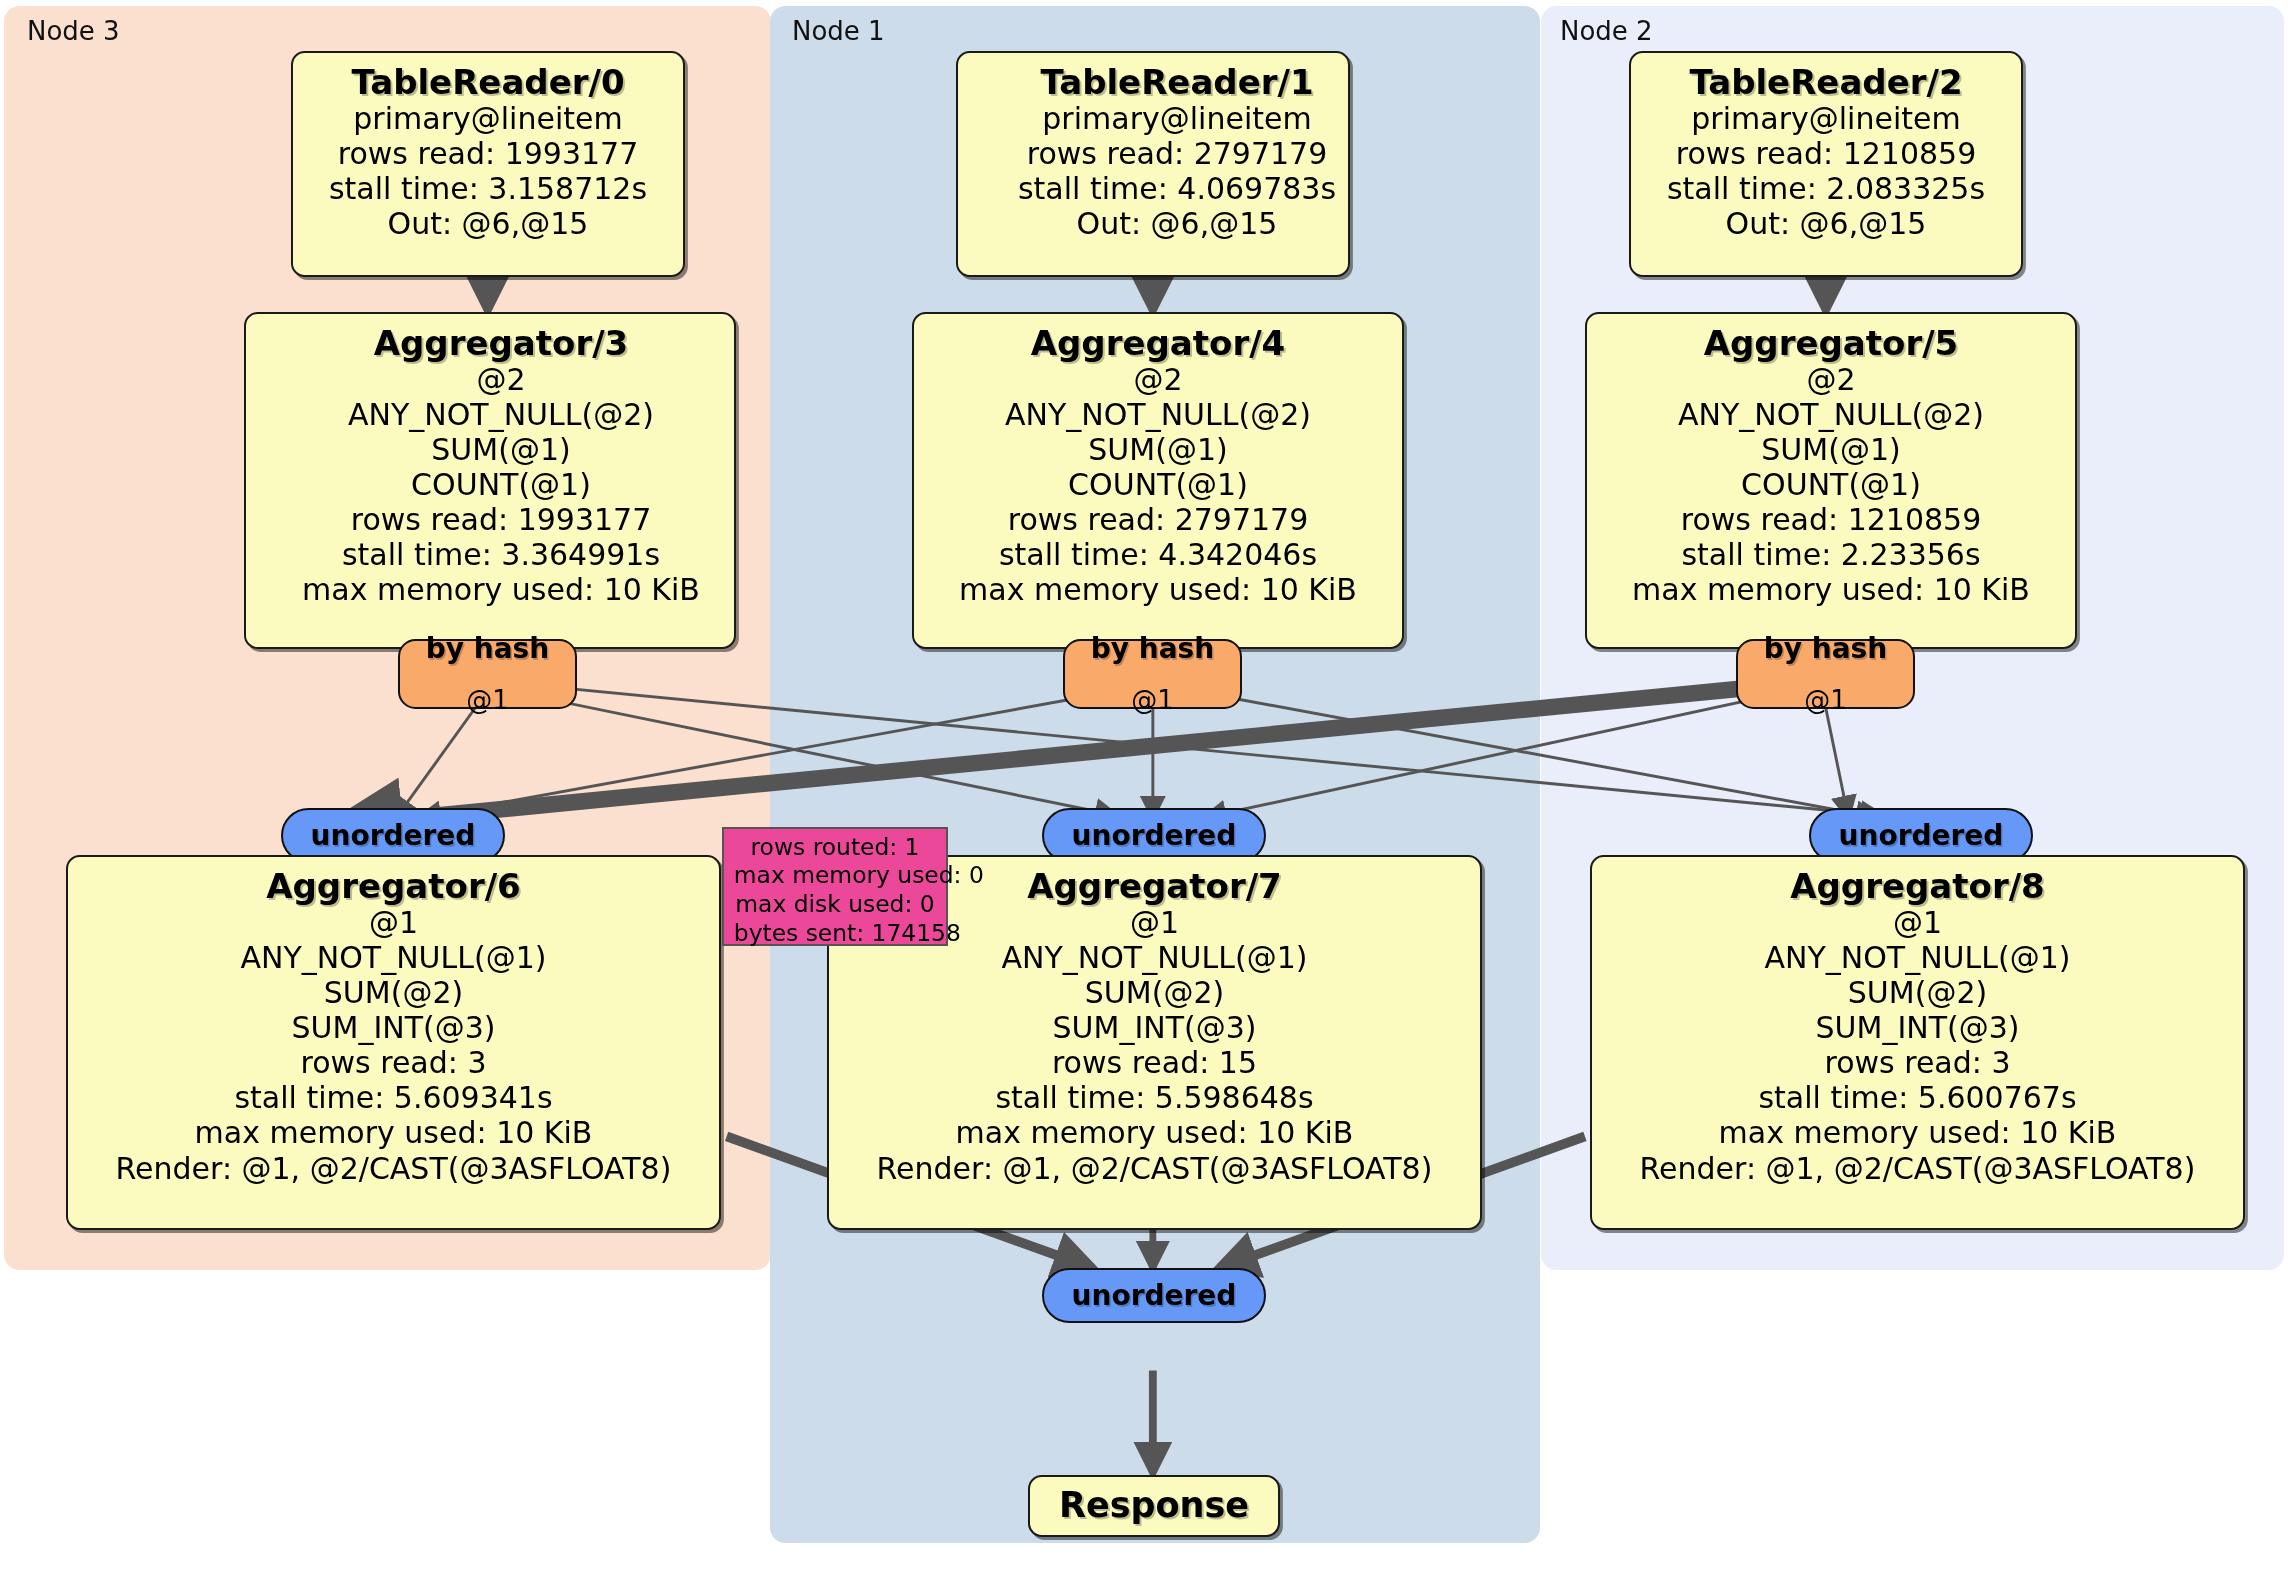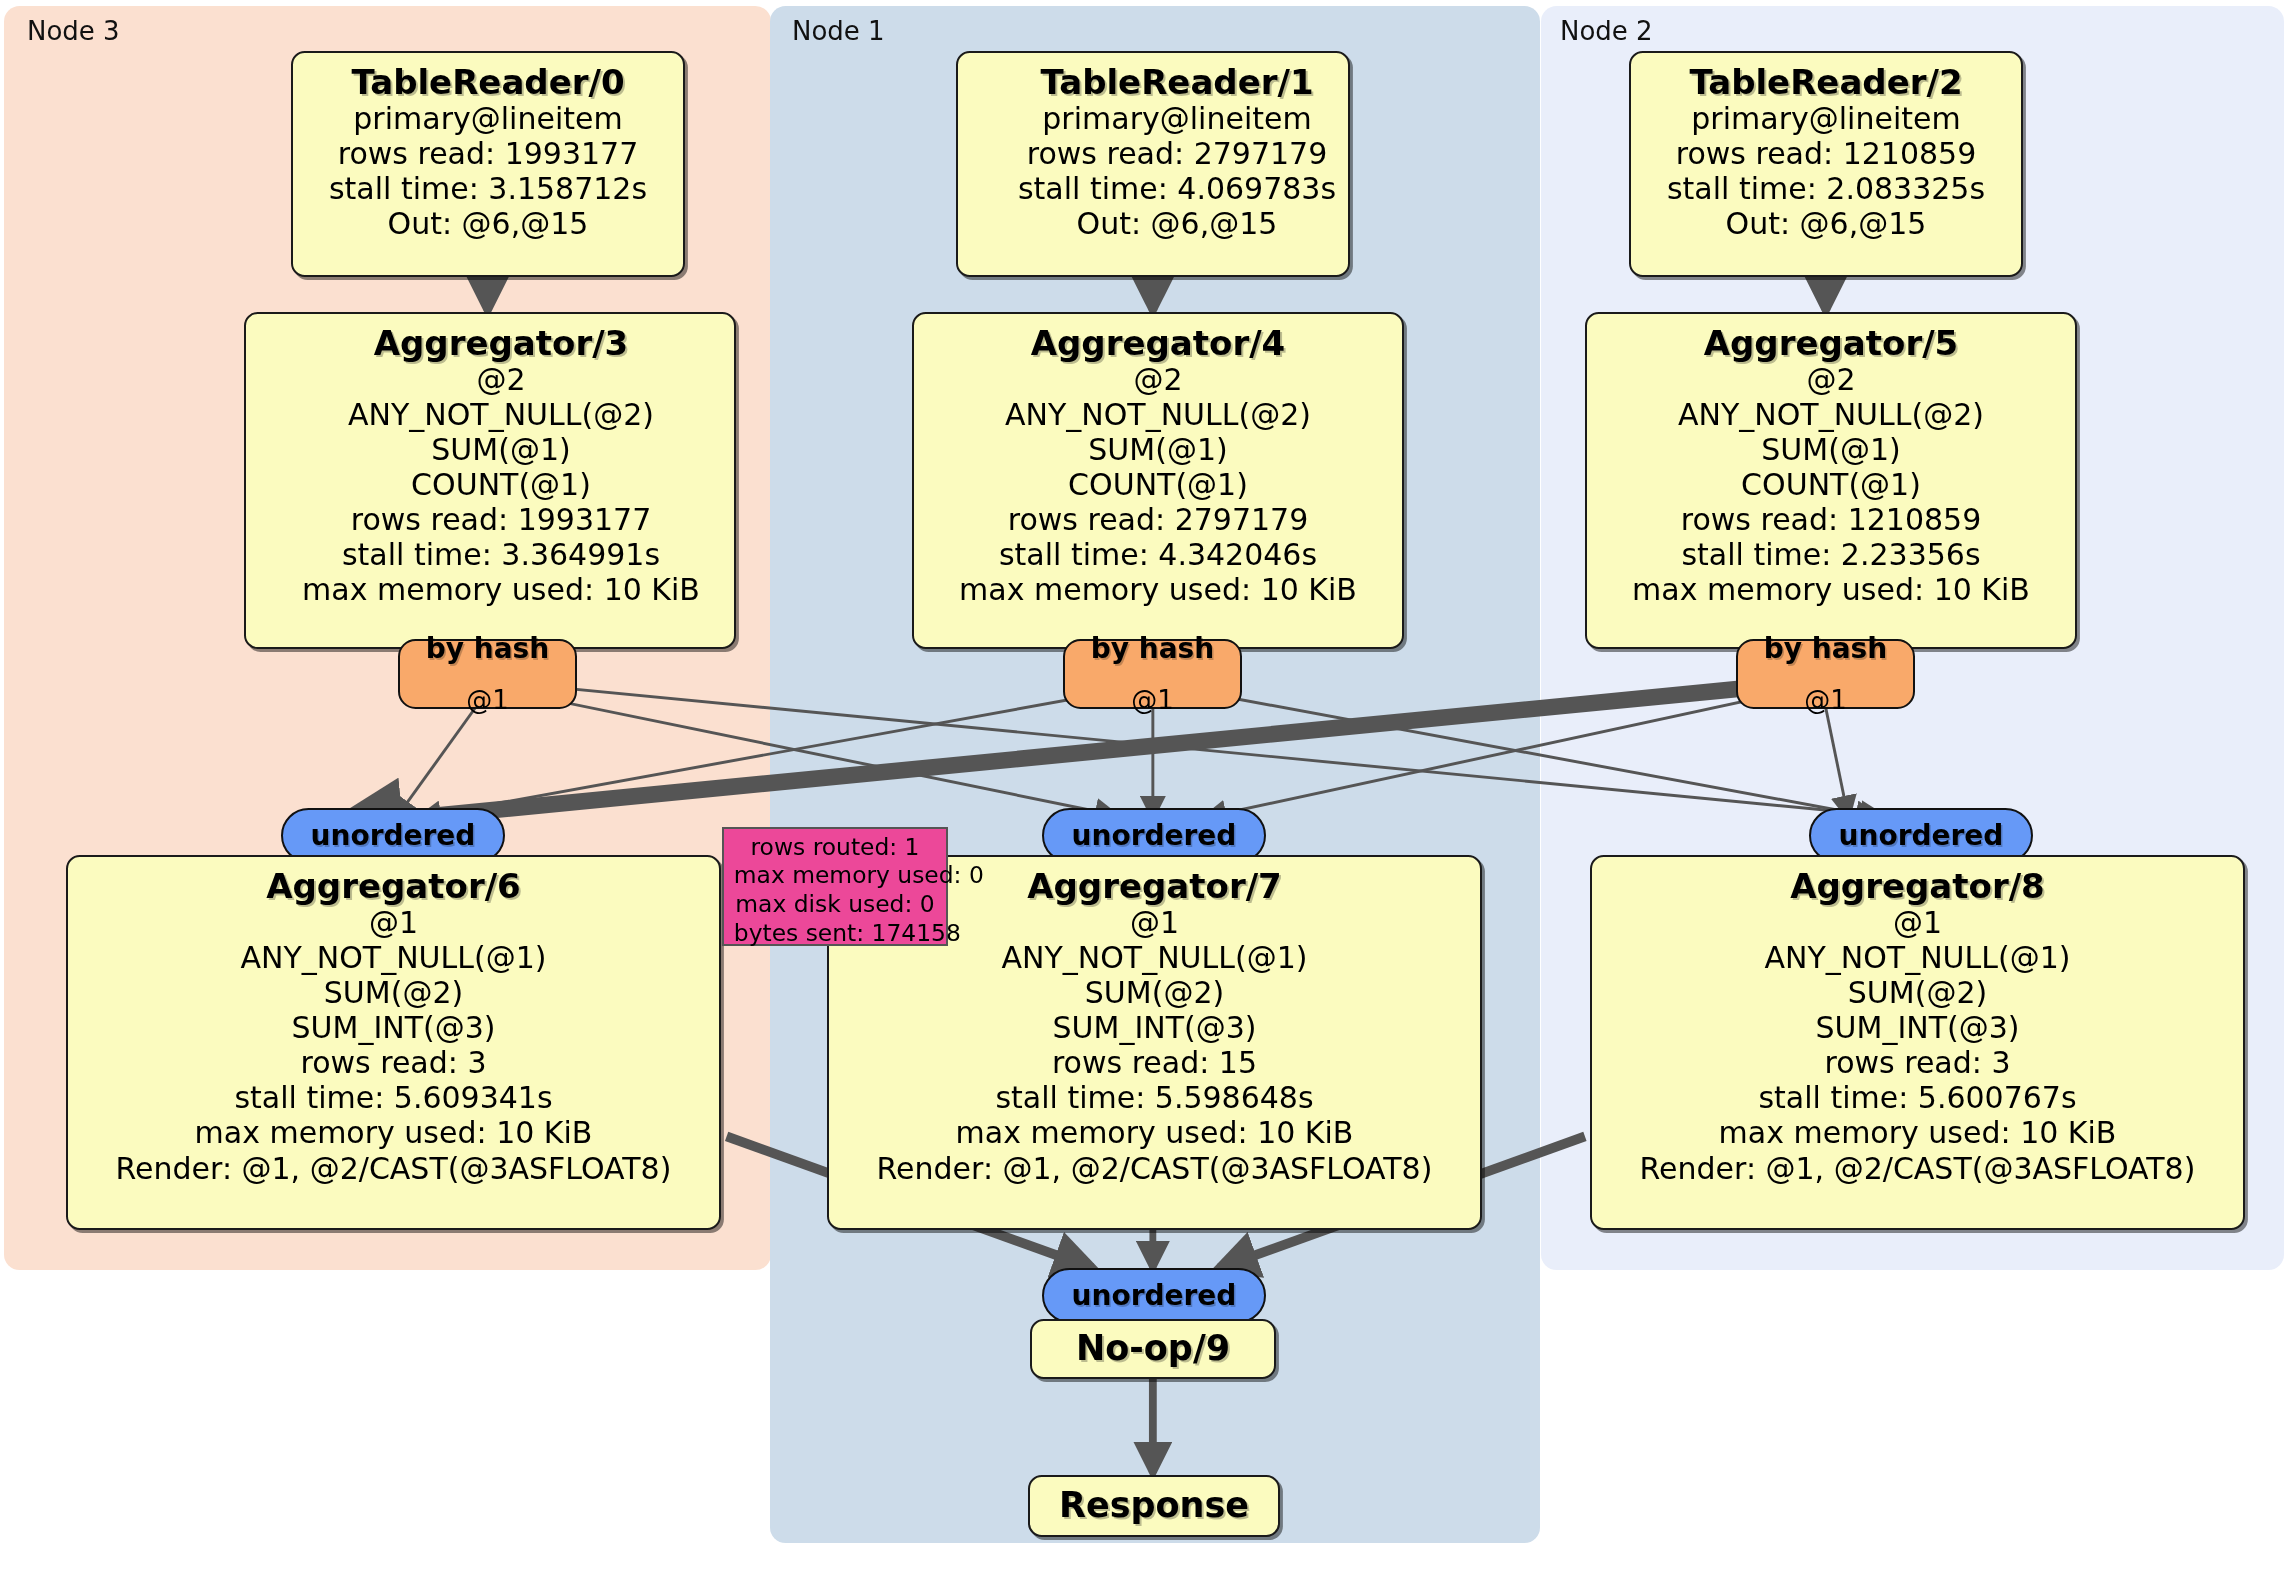--- a/index.html
+++ b/index.html
@@ -232,22 +232,19 @@
     <div>rows routed: 1</div>
     <div>max memory used: 0</div>
     <div>max disk used: 0</div>
     <div>bytes sent: 174158</div>
   </div>
 
   <div class="pill unordered" style="left:1042px;top:1268px;width:224px;height:55px;">
     <div class="t">unordered</div>
   </div>
 
-  <div class="opbox compact" style="left:1030px;top:1319px;width:246px;height:60px;">
-    <div class="title">No-op/9</div>
-  </div>
 
   <div class="opbox compact" style="left:1028px;top:1475px;width:252px;height:62px;">
     <div class="title">Response</div>
   </div>
 
 </div>
 
 
 </body></html>

